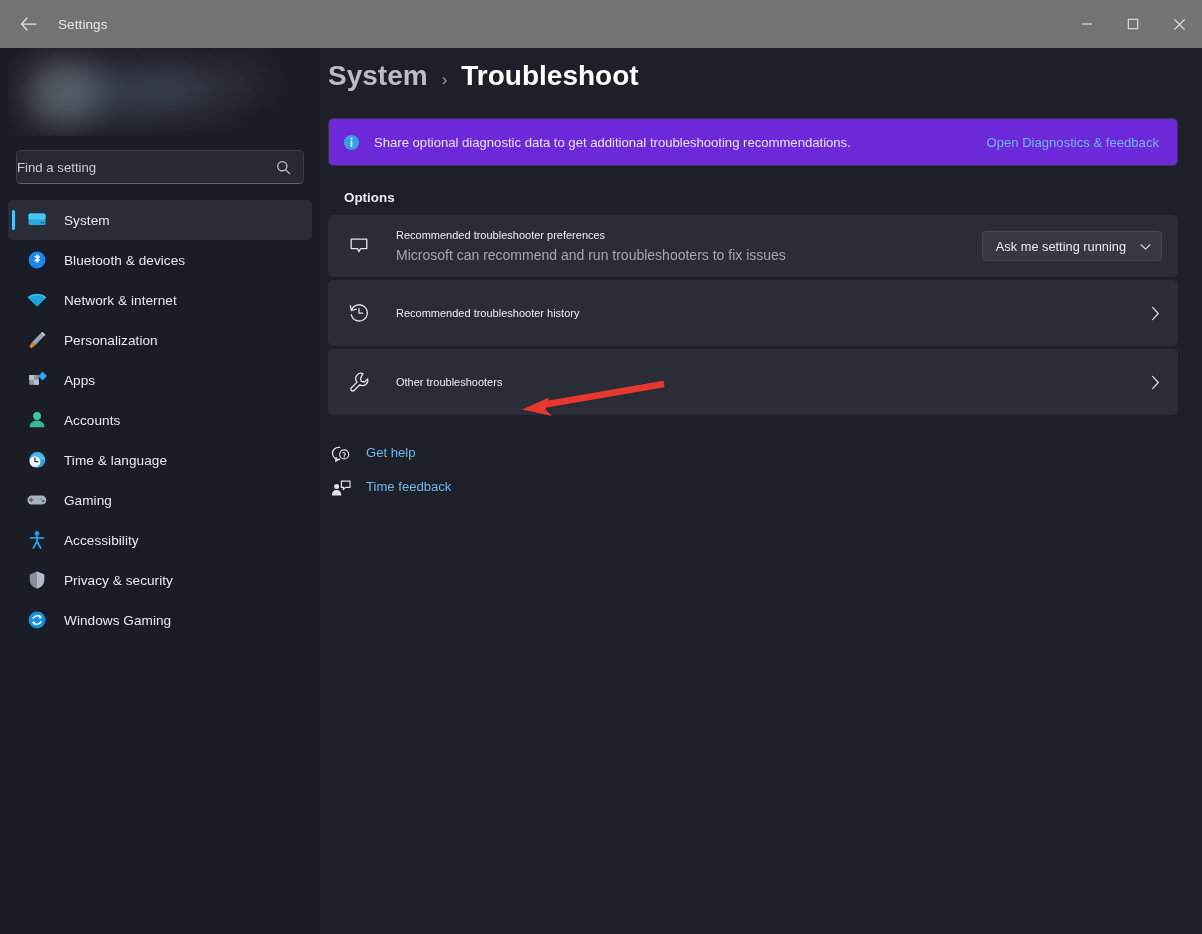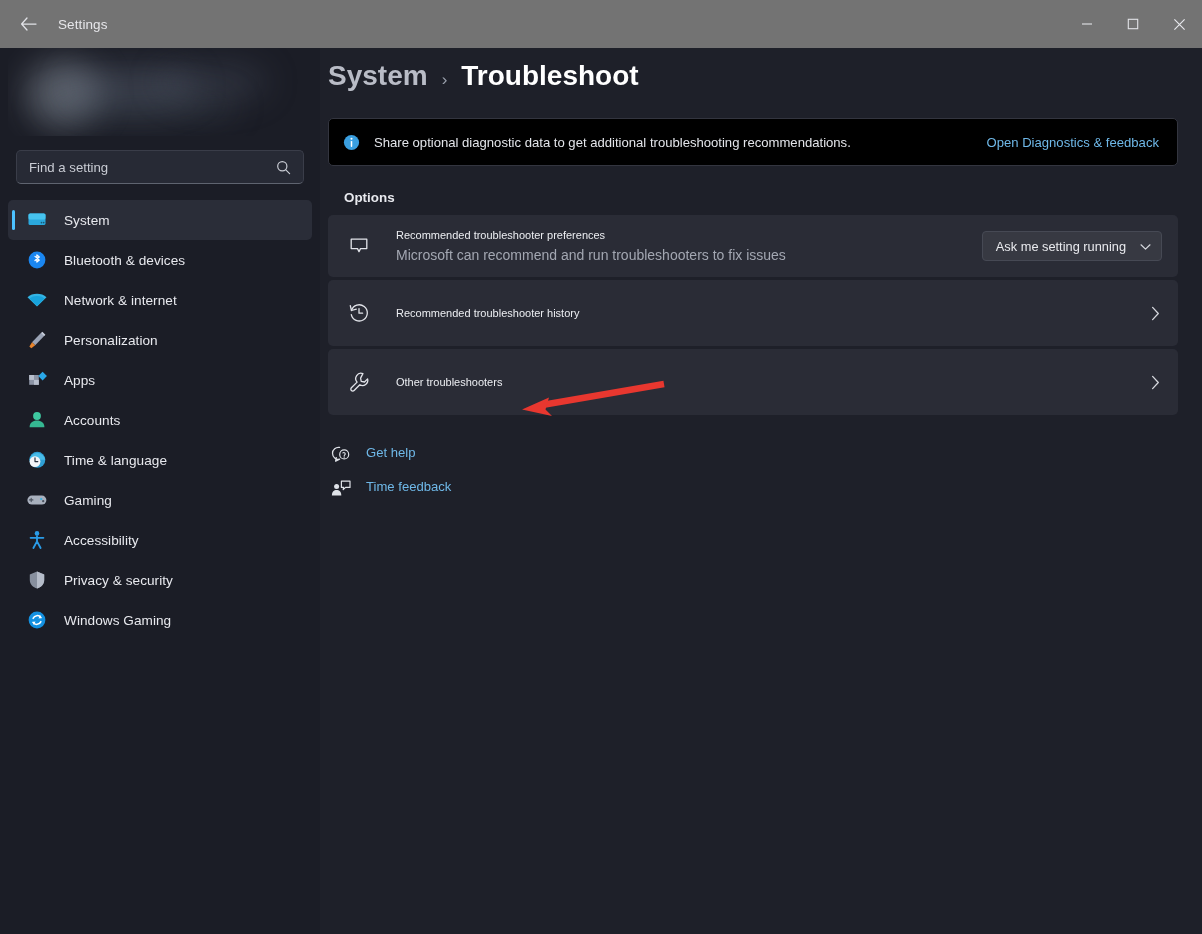--- a/index.html
+++ b/index.html
@@ -87,21 +87,20 @@
     height: 34px;
     background: #272a35;
     border: 1px solid #3a3d49;
     border-bottom: 1px solid #5f6470;
     border-radius: 5px;
     display: flex;
     align-items: center;
   }
   .search-input-txt {
     flex: 1;
-    padding-left: 12px;
     font-size: 13.2px;
     color: #c9ccd4;
   }
   .search-icon { margin-right: 12px; display: flex; }
 
   .navlist { margin-top: 16px; }
   .navitem {
     position: relative;
     height: 40px;
     margin: 0 8px 0 8px;
@@ -158,21 +157,21 @@
   }
   .crumb-leaf {
     font-size: 28px;
     color: #ffffff;
     font-weight: 700;
   }
 
   .banner {
     margin: 26px 24px 0 8px;
     height: 48px;
-    background: #000000;
+    background: #6d28d9;
     border: 1px solid #33353f;
     border-radius: 5px;
     display: flex;
     align-items: center;
     padding: 0 18px 0 14px;
   }
   .banner-icon { margin-right: 14px; display: flex; }
   .banner-text {
     font-size: 13.1px;
     color: #e3e5ea;

